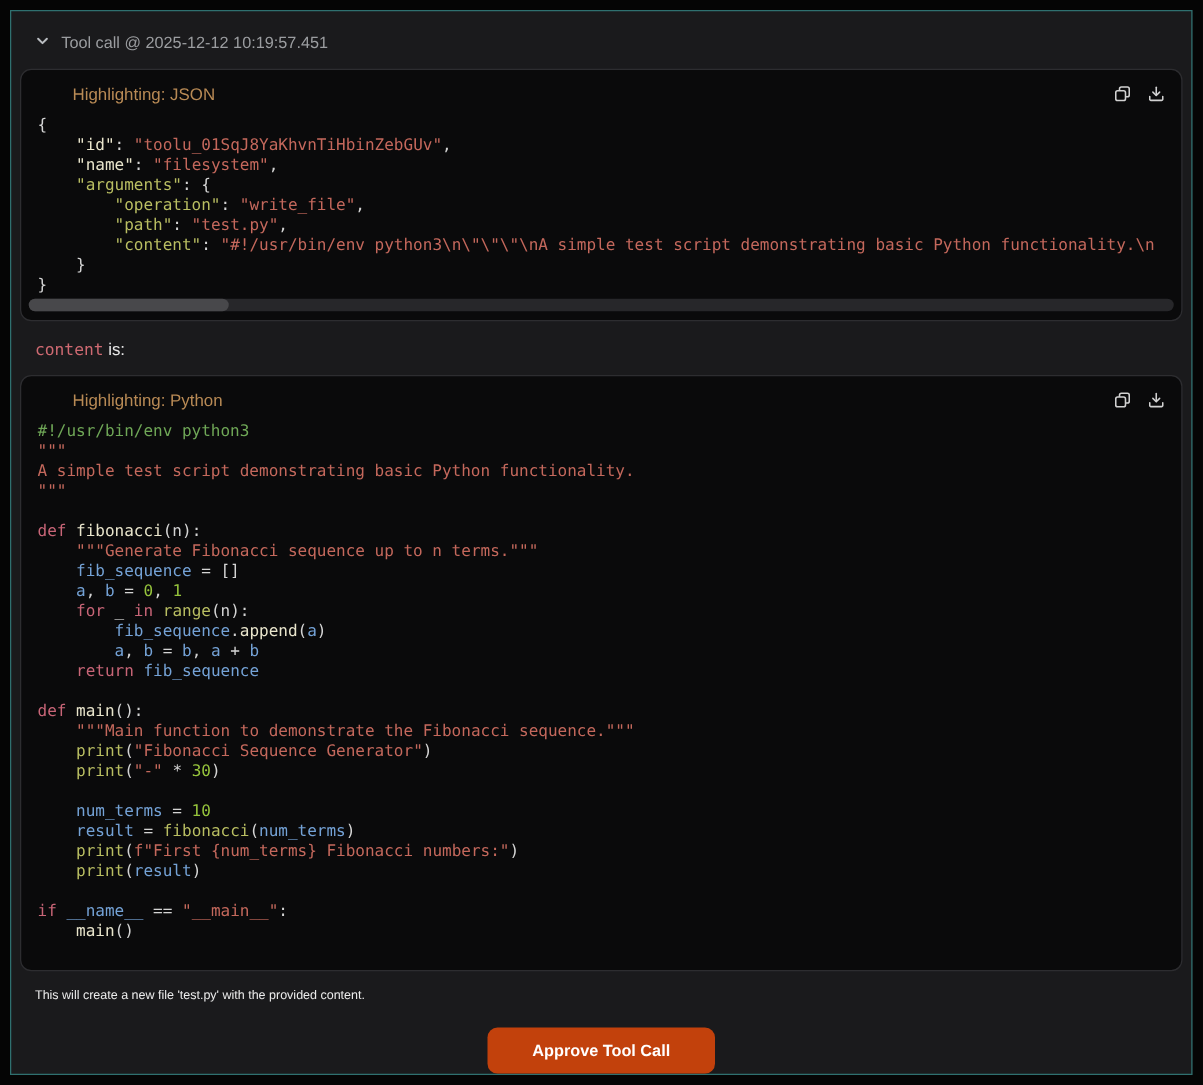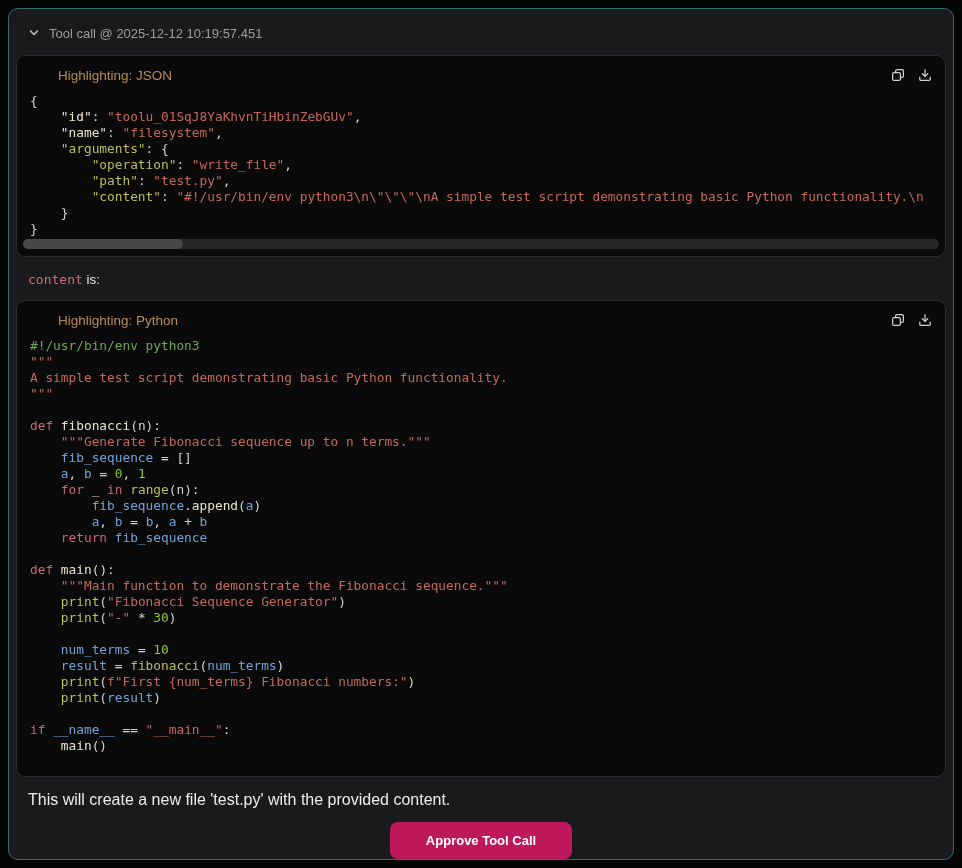--- a/index.html
+++ b/index.html
@@ -10,21 +10,21 @@
     font-family: "Liberation Sans", sans-serif;
     position: relative;
     overflow: hidden;
   }
 
   .panel {
     position: absolute;
     left: 8px; top: 8px; right: 8px; bottom: 8px;
     background: #1a1a1c;
     border: 1.5px solid #2f706f;
-    border-radius: 10px;
+    border-radius: 0;
     padding: 10px 7px 12px 7px;
     overflow: hidden;
   }
 
   .panel-header {
     display: flex; align-items: center;
     gap: 9px;
     padding: 2px 6px 0 12px;
     height: 26px;
     color: #9b9da0;
@@ -96,41 +96,41 @@
   }
   .content-note .inline-code {
     font-family: "DejaVu Sans Mono", monospace;
     color: #cf6a72;
     font-size: 13px;
   }
 
   .confirmation {
     margin: 14px 0 0 12px;
     color: #ececec;
-    font-size: 16px;
+    font-size: 10px;
     height: 18px;
   }
 
   .actions-row {
     display: flex;
     justify-content: center;
     gap: 8px;
     margin-top: 13px;
   }
   .btn {
     width: 182px; height: 37px;
     border: none;
     border-radius: 8px;
     font-family: "Liberation Sans", sans-serif;
     font-size: 13px;
     font-weight: 600;
     color: #ffffff;
     cursor: pointer;
   }
-  .btn-approve { background: #be185d; }
+  .btn-approve { background: #c2410c; }
   .btn-reject  { background: #2e2e30; font-weight: 400; color: #eceaea; }
 </style>
 </head>
 <body>
 
 <div class="panel">
 
   <div class="panel-header">
     <span class="chevron">
       <svg width="12" height="12" viewBox="0 0 12 12">

